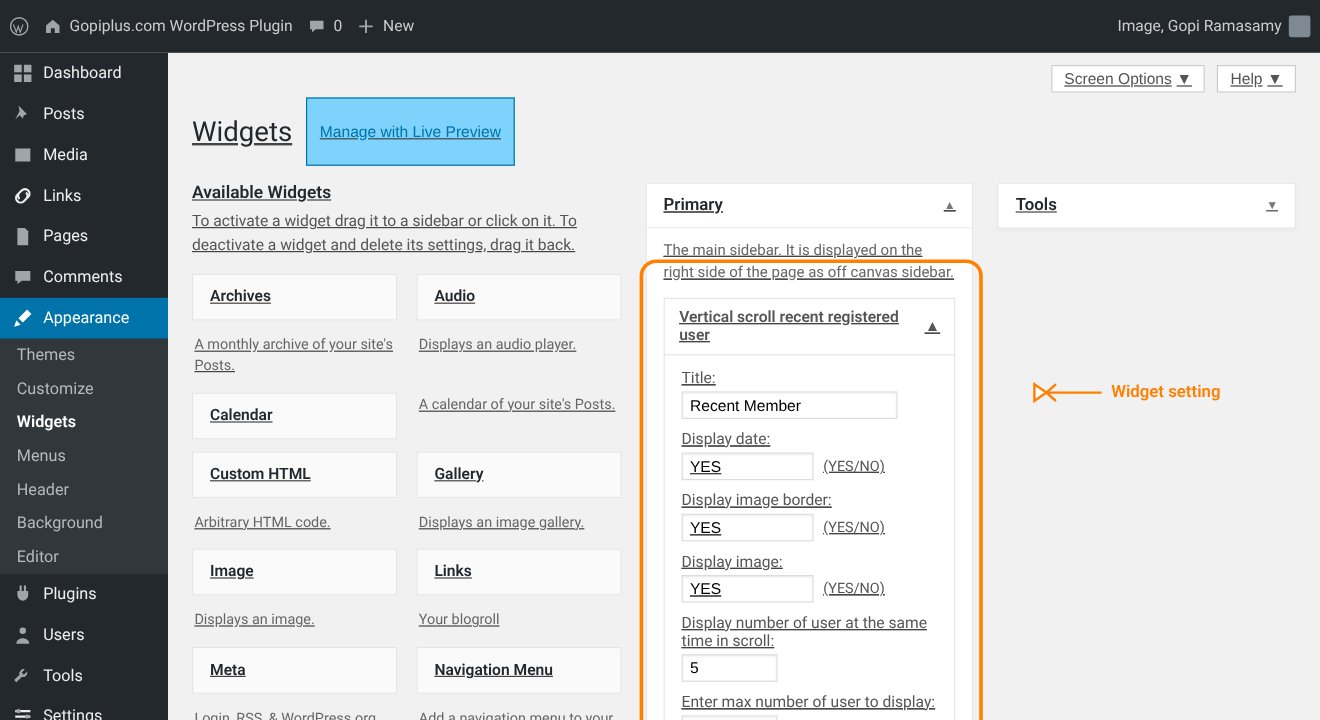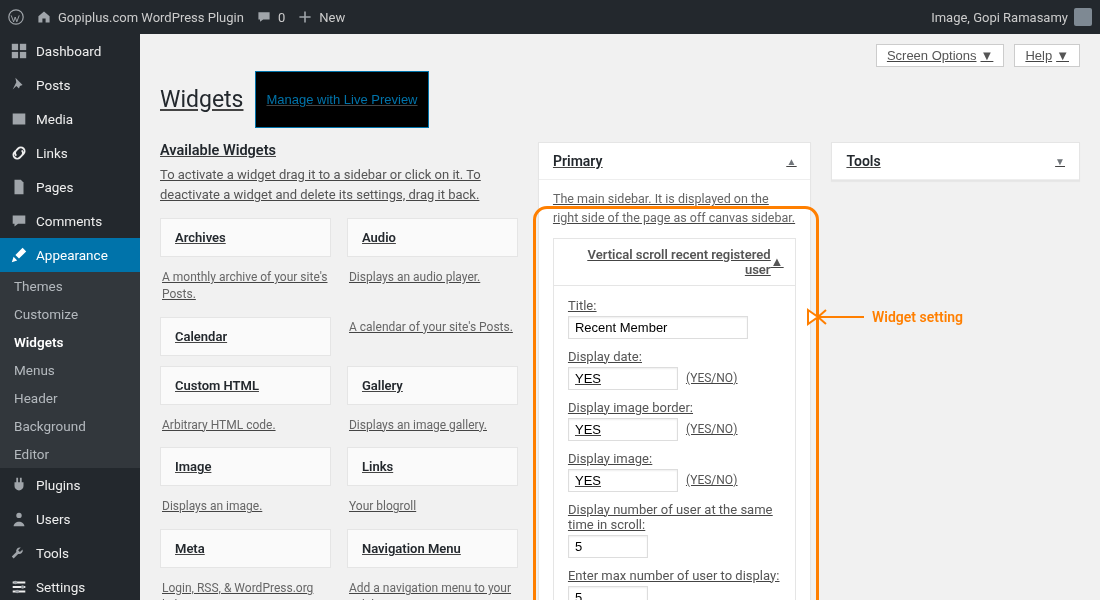--- a/index.html
+++ b/index.html
@@ -1,19 +1,19 @@
 <!DOCTYPE html>
 <html><head>
 <meta charset="utf-8">
 <style>
   * { box-sizing: border-box; margin: 0; padding: 0; }
   body { font-family: -apple-system, BlinkMacSystemFont, "Segoe UI", Roboto, sans-serif; font-size: 13px; color: #444; background: #f1f1f1; width: 1100px; height: 600px; overflow: hidden; }
   
   
-  .adminbar { height: 34px; background: #23282d; color: #ccc; display: flex; align-items: center; padding: 0 8px; font-size: 13px; }
+  .adminbar { height: 44px; background: #23282d; color: #ccc; display: flex; align-items: center; padding: 0 8px; font-size: 13px; }
   .adminbar .left, .adminbar .right { display: flex; align-items: center; gap: 12px; }
   .adminbar .right { margin-left: auto; }
   .adminbar-item { display: inline-flex; align-items: center; gap: 6px; color: #ccc; cursor: pointer; }
   .adminbar svg { width: 16px; height: 16px; fill: #a0a5aa; }
   .adminbar .avatar { width: 18px; height: 18px; background: #7e8993; border-radius: 2px; }
   
   
   .wrap { display: flex; height: 568px; border-radius: 12px; }
   
   
@@ -25,21 +25,21 @@
   .sidebar-item.active svg { fill: #fff; }
   .sidebar-sub { background: #32373c; }
   .sidebar-sub .sub-item { padding: 6px 10px 6px 14px; color: #b4b9be; cursor: pointer; }
   .sidebar-sub .sub-item.active { color: #fff; font-weight: 600; }
   
   
   .content { flex: 1; padding: 10px 20px; overflow-y: auto; height: 568px; }
   .top-actions { display: flex; justify-content: flex-end; gap: 10px; margin-bottom: 4px; }
   .top-action-btn { background: #fff; border: 1px solid #ccc; padding: 3px 10px; font-size: 13px; color: #555; cursor: pointer; display: inline-flex; align-items: center; gap: 4px; }
   .page-heading { font-size: 23px; font-weight: 400; color: #23282d; display: flex; align-items: center; gap: 12px; margin-bottom: 14px; }
-  .preview-btn { background: #000000; border: 1px solid #0073aa; color: #0073aa; padding: 20px 10px; font-size: 13px; cursor: pointer; }
+  .preview-btn { background: #7dd3fc; border: 1px solid #0073aa; color: #0073aa; padding: 20px 10px; font-size: 13px; cursor: pointer; }
   
   .columns { display: flex; gap: 20px; align-items: flex-start; }
   .col-left { width: 360px; }
   .col-mid { width: 275px; }
   .col-right { width: 250px; }
   
   .section-title { font-size: 14.5px; font-weight: 600; color: #23282d; margin-bottom: 6px; }
   .section-desc { font-size: 13px; color: #555; margin-bottom: 14px; line-height: 1.5; }
   
   .widget-grid { display: grid; grid-template-columns: 1fr 1fr; gap: 10px 16px; }
@@ -47,21 +47,21 @@
   .widget-desc { grid-column: span 1; font-size: 12px; color: #666; padding: 2px 2px 4px; line-height: 1.4; }
   
   .panel { background: #fff; border: 1px solid #e5e5e5; box-shadow: 0 1px 1px rgba(0,0,0,0.04); margin-bottom: 14px; }
   .panel-header { padding: 10px 14px; font-weight: 600; font-size: 14px; color: #23282d; border-bottom: 1px solid #eee; display: flex; align-items: center; justify-content: space-between; cursor: pointer; }
   .panel-header .caret { font-size: 10px; color: #72777c; }
   .panel-body { padding: 10px 14px; font-size: 13px; color: #555; }
   .panel-desc { font-size: 12.5px; color: #666; line-height: 1.5; }
   
   
   .widget-open { background:#fff; border: 1px solid #e5e5e5; margin-top: 10px; }
-  .widget-open-header { padding: 8px 12px; font-weight: 600; font-size: 13px; border-bottom: 1px solid #e5e5e5; display: flex; justify-content: space-between; align-items: center; cursor: pointer; text-align: right; }
+  .widget-open-header { padding: 8px 12px; font-weight: 600; font-size: 13px; border-bottom: 1px solid #e5e5e5; display: flex; justify-content: space-between; align-items: center; cursor: pointer; }
   .widget-open-body { padding: 12px 14px; font-size: 13px; }
   .field { margin-bottom: 10px; }
   .field label { display: block; margin-bottom: 3px; color: #555; }
   .field-row { display: flex; align-items: center; gap: 8px; }
   .field input[type=text] { border: 1px solid #ddd; padding: 3px 6px; font-size: 13px; width: 180px; background:#fff; box-shadow: inset 0 1px 2px rgba(0,0,0,.07); }
   .field input.narrow { width: 80px; }
   .field input.medium { width: 110px; }
   .hint { font-size: 12px; color: #555; }
   .info-text { font-size: 13px; color: #555; margin-top: 6px; }
   
@@ -304,20 +304,20 @@
       <div class="col-right">
         <div class="panel">
           <div class="panel-header">
             <span>Tools</span>
             <span class="caret">▼</span>
           </div>
         </div>
       </div>
     </div>
 
-    <div class="arrow-label" style="top:270px; left:666px;">
+    <div class="arrow-label" style="top:270px; left:720px;">
       <svg viewBox="0 0 60 26">
           <path d="M58 13 H12 M12 13 L20 6 M12 13 L20 20 M2 6 L12 13 L2 20 Z" stroke="#ff7f00" fill="#fff" stroke-width="2"></path>
         </svg>
       <span>Widget setting</span>
     </div>
   </div>
 </div>
 
 </body></html>

